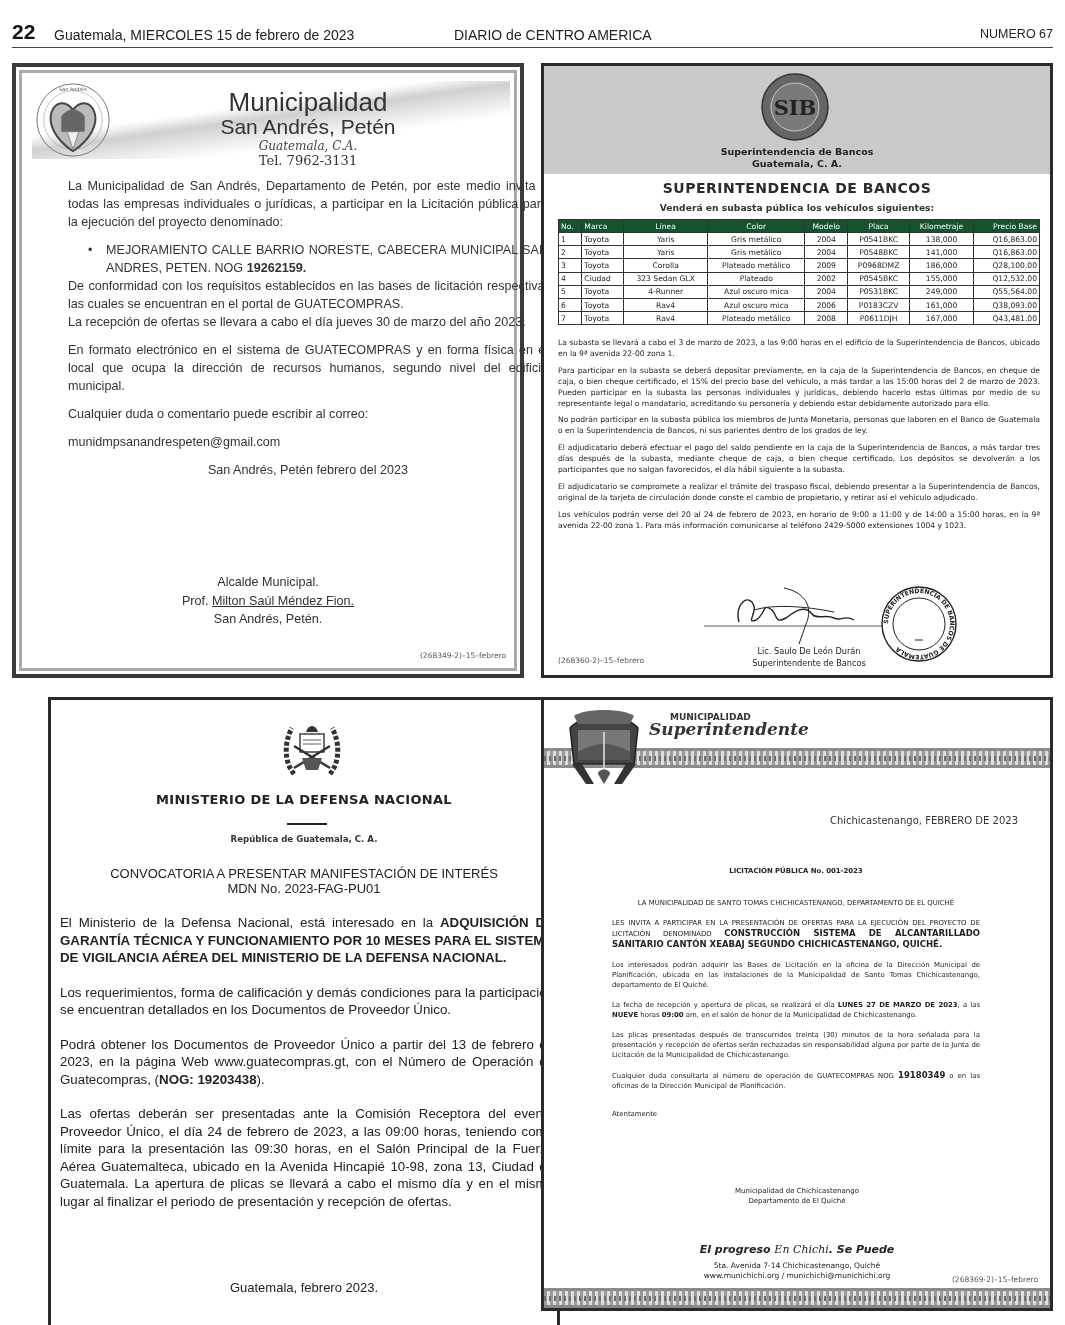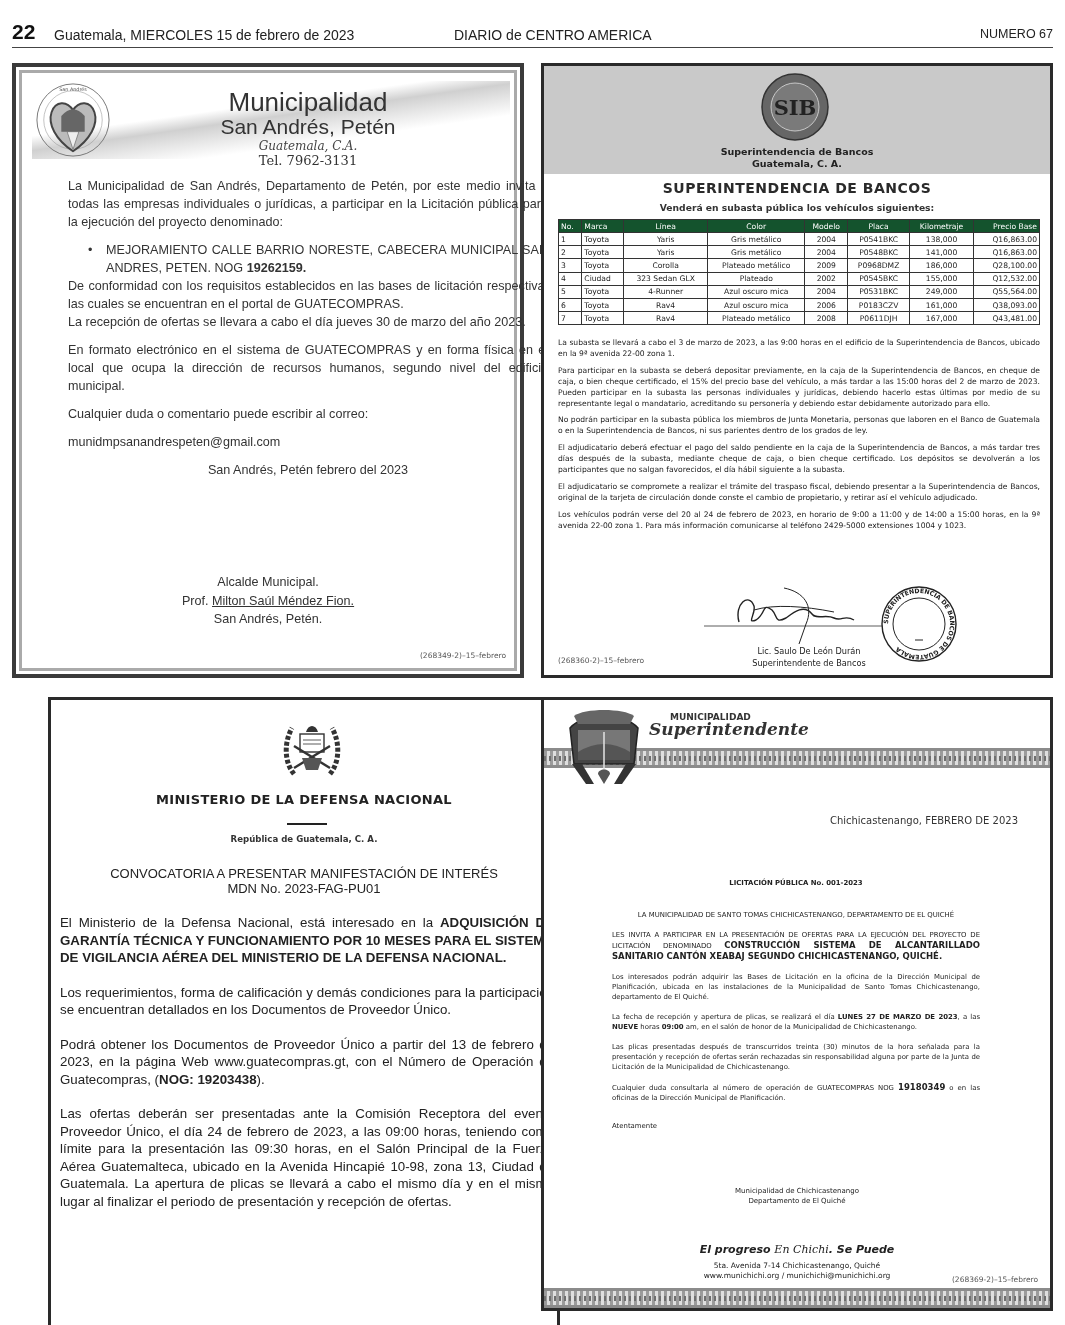--- a/index.html
+++ b/index.html
@@ -71,21 +71,21 @@
   #ad4 { left: 541px; top: 697px; width: 512px; height: 614px; border: 3px solid #2a2a2a; }
   .weave { position: absolute; left: 0; width: 100%; height: 20px;
       background:
         repeating-linear-gradient(90deg, #8a8a8a 0 3px, #d9d9d9 3px 6px),
         #999; border-top: 3px solid #777; border-bottom: 3px solid #777; opacity: 0.85; }
   .weave-inner { position:absolute; left:0; right:0; top:5px; height:5px; background: repeating-linear-gradient(90deg, #555 0 2px, transparent 2px 5px); }
   .chichi-seal { position: absolute; left: 20px; top: 8px; width: 80px; height: 78px; }
   .chichi-m { position: absolute; left: 126px; top: 12px; font-family: "DejaVu Sans", sans-serif; font-weight: bold; font-size: 9px; color: #333; }
   .chichi-n { position: absolute; left: 105px; top: 19px; font-family: "DejaVu Serif", serif; font-style: italic; font-weight: bold; font-size: 17px; color: #333; }
   .chichi-date { position: absolute; right: 32px; top: 115px; font-family: "DejaVu Sans", sans-serif; font-size: 10px; color: #333; }
-  .chichi-body { position: absolute; left: 68px; top: 166px; width: 368px; font-family: "DejaVu Sans", sans-serif; font-size: 6.9px; line-height: 10px; color: #222; text-align: justify; margin-top: 12px; }
+  .chichi-body { position: absolute; left: 68px; top: 166px; width: 368px; font-family: "DejaVu Sans", sans-serif; font-size: 6.9px; line-height: 10px; color: #222; text-align: justify; }
   .chichi-body p { margin-bottom: 10px; }
   .chichi-body .c { text-align: center; }
   .chichi-body b { font-weight: bold; }
   .chichi-body .big { font-size: 8.5px; font-weight: bold; }
   .chichi-sig { position: absolute; left: 0; width: 100%; top: 486px; text-align: center; font-family: "DejaVu Sans", sans-serif; font-size: 7px; line-height: 10px; color: #222; }
   .chichi-slogan { position: absolute; left: 0; width: 100%; top: 543px; text-align: center; font-family: "DejaVu Sans", sans-serif; font-weight: bold; font-style: italic; font-size: 11px; color: #222; }
   .chichi-slogan .script { font-family: "DejaVu Serif", serif; font-weight: normal; }
   .chichi-addr { position: absolute; left: 0; width: 100%; top: 561px; text-align: center; font-family: "DejaVu Sans", sans-serif; font-size: 7.5px; line-height: 10px; color: #222; }
 </style>
 </head>
@@ -283,20 +283,21 @@
   <div class="mdn-conv">
     <div>CONVOCATORIA A PRESENTAR MANIFESTACIÓN DE INTERÉS</div>
     <div>MDN No. 2023-FAG-PU01</div>
   </div>
   <div class="mdn-body">
     <p><span>El Ministerio de la Defensa Nacional, está interesado en la </span><b>ADQUISICIÓN DE GARANTÍA TÉCNICA Y FUNCIONAMIENTO POR 10 MESES PARA EL SISTEMA DE VIGILANCIA AÉREA DEL MINISTERIO DE LA DEFENSA NACIONAL.</b></p>
     <p>Los requerimientos, forma de calificación y demás condiciones para la participación se encuentran detallados en los Documentos de Proveedor Único.</p>
     <p><span>Podrá obtener los Documentos de Proveedor Único a partir del 13 de febrero de 2023, en la página Web </span><span class="link">www.guatecompras.gt</span><span>, con el Número de Operación de Guatecompras, (</span><b>NOG: 19203438</b><span>).</span></p>
     <p>Las ofertas deberán ser presentadas ante la Comisión Receptora del evento Proveedor Único, el día 24 de febrero de 2023, a las 09:00 horas, teniendo como límite para la presentación las 09:30 horas, en el Salón Principal de la Fuerza Aérea Guatemalteca, ubicado en la Avenida Hincapié 10-98, zona 13, Ciudad de Guatemala. La apertura de plicas se llevará a cabo el mismo día y en el mismo lugar al finalizar el periodo de presentación y recepción de ofertas.</p>
   </div>
+  <div class="mdn-date">Guatemala, febrero 2023.</div>
   <div class="ad-code" style="right:12px;bottom:8px;">(268350-2)–15–febrero</div>
 </div>
 
 <div class="ad" id="ad4">
   <div class="weave" style="top:48px;">
       <div class="weave-inner"></div>
     </div>
   <svg class="chichi-seal" viewBox="0 0 80 78">
     <path d="M6 20 C20 4 60 4 74 20 L70 56 L10 56 Z" fill="#444" stroke="#222" stroke-width="1.5"></path>
     <rect x="14" y="22" width="52" height="30" fill="#777"></rect>

